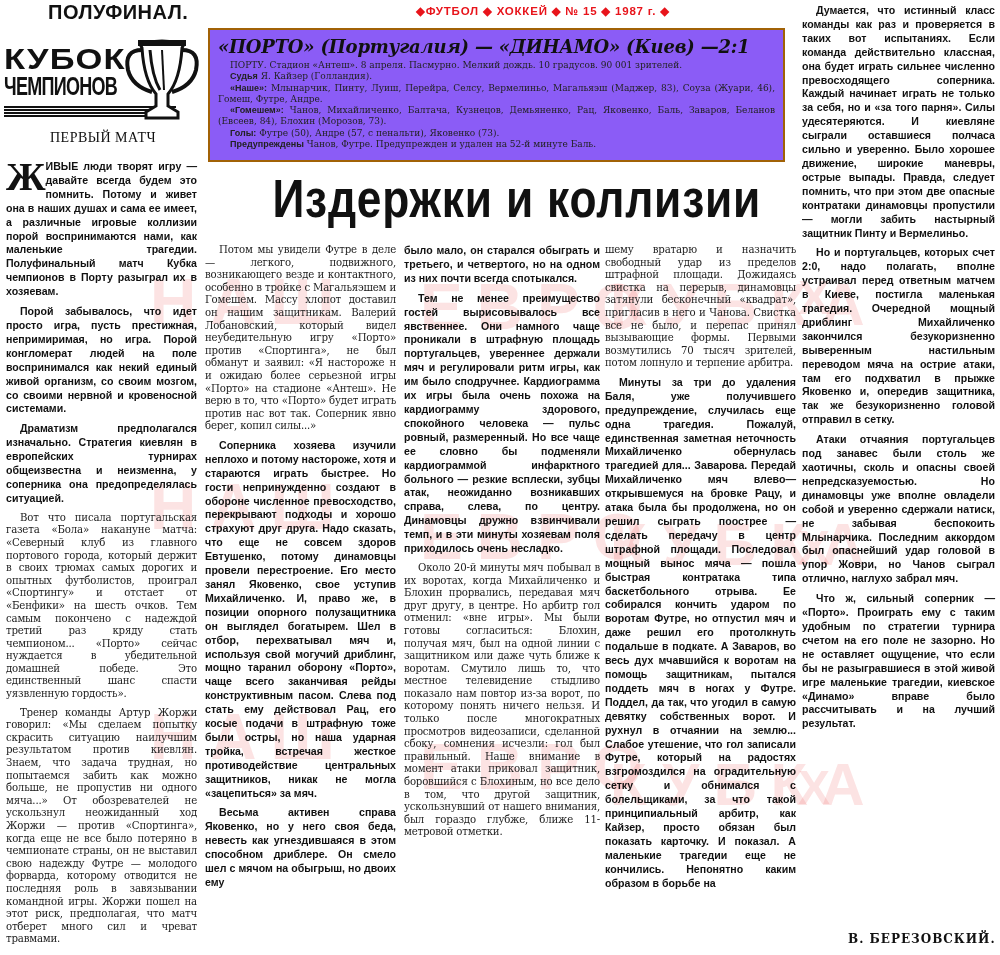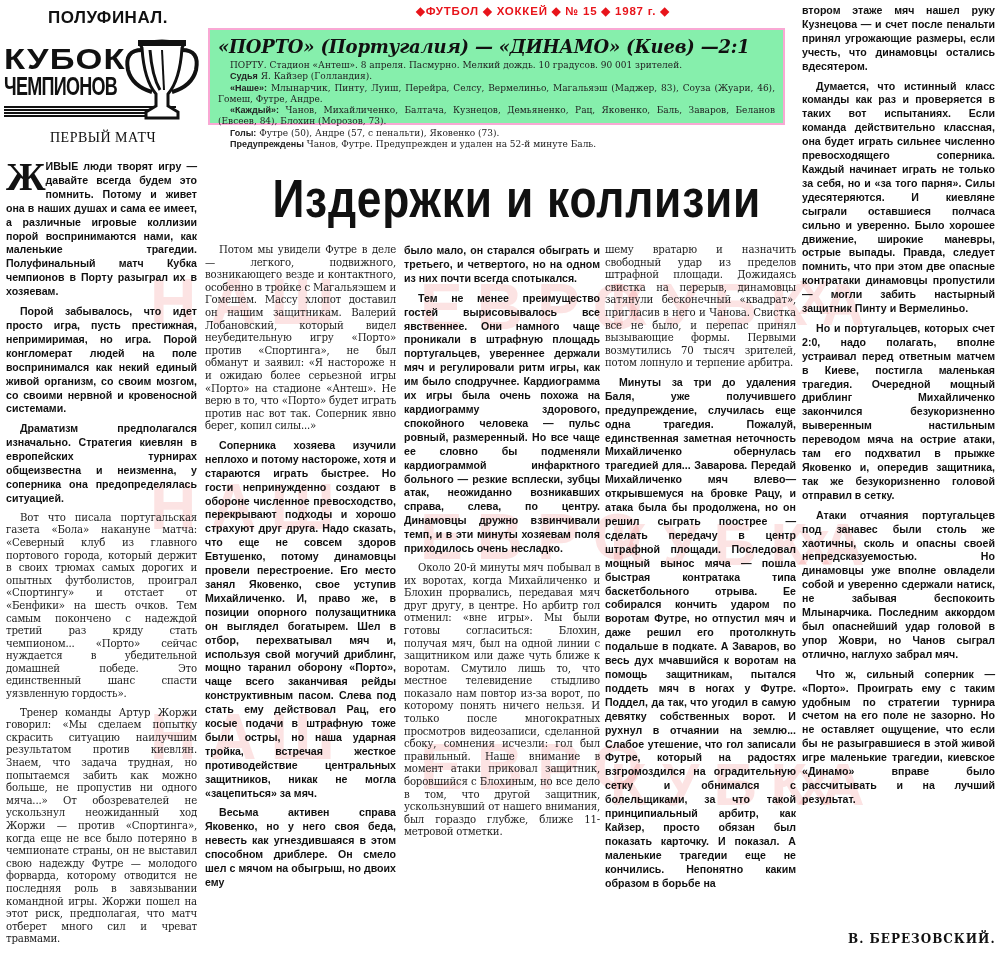--- a/index.html
+++ b/index.html
@@ -3,33 +3,33 @@
 <meta charset="utf-8">
 <style>
   html, body { margin: 0; padding: 0; background: #ffffff; }
   body { width: 1000px; height: 955px; position: relative; overflow: hidden; font-family: "DejaVu Sans", sans-serif; color: #111; }
   .page { position: absolute; left: 0; top: 0; width: 1000px; height: 955px; }
 
   
   .wm { position: absolute; color: rgba(235, 80, 80, 0.16); font-family: "Liberation Sans", sans-serif; font-weight: bold; letter-spacing: 14px; pointer-events: none; z-index: 0; }
 
   
-  .semifinal { position: absolute; left: 48px; top: 8px; font-family: "Liberation Sans", sans-serif; font-weight: bold; font-size: 17px; letter-spacing: 0.5px; }
+  .semifinal { position: absolute; left: 48px; top: 1px; font-family: "Liberation Sans", sans-serif; font-weight: bold; font-size: 20px; letter-spacing: 0.5px; }
   .cup-block { position: absolute; left: 4px; top: 36px; width: 196px; height: 80px; }
   .cup-word1 { position: absolute; left: 0; top: 6px; font-family: "Liberation Sans", sans-serif; font-weight: 900; font-size: 30px; letter-spacing: 1px; transform: scaleX(1.15); transform-origin: left; }
   .cup-word2 { position: absolute; left: 0; top: 36px; font-family: "Liberation Sans", sans-serif; font-weight: bold; font-size: 25px; transform: scaleX(0.72); transform-origin: left; letter-spacing: -1px; }
   .cup-lines { position: absolute; left: 0; top: 70px; width: 172px; height: 12px; background: repeating-linear-gradient(to bottom, #111 0 2px, #fff 2px 3px); }
   .trophy { position: absolute; left: 118px; top: 0px; width: 80px; height: 86px; }
   .first-match { position: absolute; left: 50px; top: 130px; font-family: Liberation Serif, serif; font-size: 14px; letter-spacing: 0.5px; }
 
   
   .kicker { position: absolute; left: 416px; top: 4px; color: #e8141b; font-family: "Liberation Sans", sans-serif; font-weight: bold; font-size: 11.5px; letter-spacing: 0.8px; white-space: nowrap; }
 
   
-  .matchbox { position: absolute; left: 208px; top: 28px; width: 577px; height: 97px; border: 2px solid #f9a8d4; padding: 6px 8px 0 8px; box-sizing: border-box; background: #86efac; z-index: 1; }
+  .matchbox { position: absolute; left: 208px; top: 28px; width: 577px; height: 134px; border: 2px solid #a16207; padding: 6px 8px 0 8px; box-sizing: border-box; background: #8b5cf6; z-index: 1; }
   .matchbox .score-line { font-family: "DejaVu Serif", serif; font-style: italic; font-weight: bold; font-size: 18px; white-space: nowrap; letter-spacing: -0.2px; margin-bottom: 3px; }
   .matchbox p { margin: 0; font-family: "DejaVu Serif", serif; font-size: 9px; line-height: 11.3px; text-align: justify; color: #222; }
   .matchbox p .ind { display: inline-block; width: 12px; }
   .matchbox b { font-family: "Liberation Sans", sans-serif; font-weight: bold; }
 
   
   .headline { position: absolute; left: 222px; top: 166px; width: 560px; font-family: "Liberation Sans", sans-serif; font-weight: bold; font-size: 54px; line-height: 64px; text-align: center; transform: scaleX(0.82); transform-origin: center; white-space: nowrap; letter-spacing: 1px; }
 
   
   .col { position: absolute; z-index: 1; }
@@ -75,21 +75,21 @@
   </div>
   <div class="first-match">ПЕРВЫЙ МАТЧ</div>
 
   <div class="kicker">◆ФУТБОЛ ◆ ХОККЕЙ ◆ № 15 ◆ 1987 г. ◆</div>
 
   <div class="matchbox">
     <div class="score-line">«ПОРТО» (Португалия) — «ДИНАМО» (Киев) —2:1</div>
     <p><span class="ind"></span><span>ПОРТУ. Стадион «Антеш». 8 апреля. Пасмурно. Мелкий дождь. 10 градусов. 90 001 зрителей.</span></p>
     <p><span class="ind"></span><b>Судья</b> <span>Я. Кайзер (Голландия).</span></p>
     <p><span class="ind"></span><b>«Наше»:</b> <span>Млынарчик, Пинту, Луиш, Перейра, Селсу, Вермелиньо, Магальяэш (Маджер, 83), Соуза (Жуари, 46), Гомеш, Футре, Андре.</span></p>
-    <p><span class="ind"></span><b>«Каждый»:</b> <span>Чанов, Михайличенко, Балтача, Кузнецов, Демьяненко, Рац, Яковенко, Баль, Заваров, Беланов (Евсеев, 84), Блохин (Морозов, 73).</span></p>
+    <p><span class="ind"></span><b>«Гомешем»:</b> <span>Чанов, Михайличенко, Балтача, Кузнецов, Демьяненко, Рац, Яковенко, Баль, Заваров, Беланов (Евсеев, 84), Блохин (Морозов, 73).</span></p>
     <p><span class="ind"></span><b>Голы:</b> <span>Футре (50), Андре (57, с пенальти), Яковенко (73).</span></p>
     <p><span class="ind"></span><b>Предупреждены</b> <span>Чанов, Футре. Предупрежден и удален на 52-й минуте Баль.</span></p>
   </div>
 
   <div class="headline">Издержки и коллизии</div>
 
   <div class="col" style="left:6px; top:160px; width:191px;">
     <div class="sans">
       <p class="noindent"><span class="dropcap">Ж</span><span>ИВЫЕ люди творят игру — давайте всегда будем это помнить. Потому и живет она в наших душах и сама ее имеет, а различные игровые коллизии порой воспринимаются нами, как маленькие трагедии. Полуфинальный матч Кубка чемпионов в Порту разыграл их в хозяевам.</span></p>
       <p>Порой забывалось, что идет просто игра, пусть престижная, непримиримая, но игра. Порой конгломерат людей на поле воспринимался как некий единый живой организм, со своим мозгом, со своими нервной и кровеносной системами.</p>
@@ -125,21 +125,20 @@
     <div class="serif">
       <p class="noindent">шему вратарю и назначить свободный удар из пределов штрафной площади. Дожидаясь свистка на перерыв, динамовцы затянули бесконечный «квадрат», пригласив в него и Чанова. Свистка все не было, и перепас принял вызывающие формы. Первыми возмутились 70 тысяч зрителей, потом лопнуло и терпение арбитра.</p>
     </div>
     <div class="sans">
       <p>Минуты за три до удаления Баля, уже получившего предупреждение, случилась еще одна трагедия. Пожалуй, единственная заметная неточность Михайличенко обернулась трагедией для... Заварова. Передай Михайличенко мяч влево—открывшемуся на бровке Рацу, и атака была бы продолжена, но он решил сыграть поострее — сделать передачу в центр штрафной площади. Последовал мощный вынос мяча — пошла быстрая контратака типа баскетбольного отрыва. Ее собирался кончить ударом по воротам Футре, но отпустил мяч и даже решил его протолкнуть подальше в подкате. А Заваров, во весь дух мчавшийся к воротам на помощь защитникам, пытался поддеть мяч в ногах у Футре. Поддел, да так, что угодил в самую девятку собственных ворот. И рухнул в отчаянии на землю... Слабое утешение, что гол записали Футре, который на радостях взгромоздился на оградительную сетку и обнимался с болельщиками, за что такой принципиальный арбитр, как Кайзер, просто обязан был показать карточку. И показал. А маленькие трагедии еще не кончились. Непонятно каким образом в борьбе на</p>
     </div>
   </div>
 
   <div class="col" style="left:802px; top:4px; width:193px;">
     <div class="sans">
-      <p class="noindent">втором этаже мяч нашел руку Кузнецова — и счет после пенальти принял угрожающие размеры, если учесть, что динамовцы остались вдесятером.</p>
       <p>Думается, что истинный класс команды как раз и проверяется в таких вот испытаниях. Если команда действительно классная, она будет играть сильнее численно превосходящего соперника. Каждый начинает играть не только за себя, но и «за того парня». Силы удесятеряются. И киевляне сыграли оставшиеся полчаса сильно и уверенно. Было хорошее движение, широкие маневры, острые выпады. Правда, следует помнить, что при этом две опасные контратаки динамовцы пропустили — могли забить настырный защитник Пинту и Вермелиньо.</p>
       <p>Но и португальцев, которых счет 2:0, надо полагать, вполне устраивал перед ответным матчем в Киеве, постигла маленькая трагедия. Очередной мощный дриблинг Михайличенко закончился безукоризненно выверенным настильным переводом мяча на острие атаки, там его подхватил в прыжке Яковенко и, опередив защитника, так же безукоризненно головой отправил в сетку.</p>
       <p>Атаки отчаяния португальцев под занавес были столь же хаотичны, сколь и опасны своей непредсказуемостью. Но динамовцы уже вполне овладели собой и уверенно сдержали натиск, не забывая беспокоить Млынарчика. Последним аккордом был опаснейший удар головой в упор Жоври, но Чанов сыграл отлично, наглухо забрал мяч.</p>
       <p>Что ж, сильный соперник — «Порто». Проиграть ему с таким удобным по стратегии турнира счетом на его поле не зазорно. Но не оставляет ощущение, что если бы не разыгравшиеся в этой живой игре маленькие трагедии, киевское «Динамо» вправе было рассчитывать и на лучший результат.</p>
     </div>
   </div>
 
   <div class="signature">В. БЕРЕЗОВСКИЙ.</div>
 </div>
 

